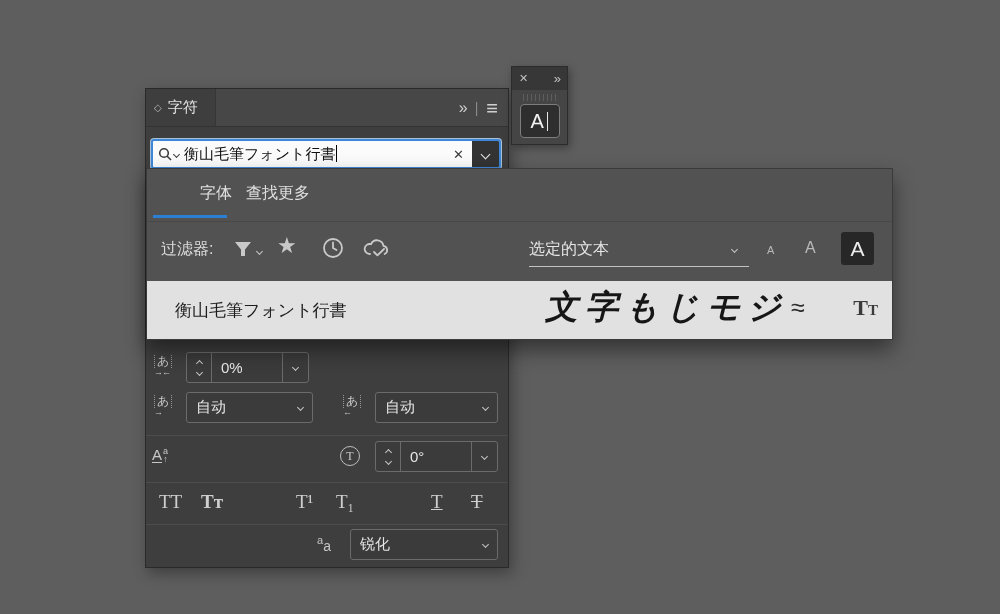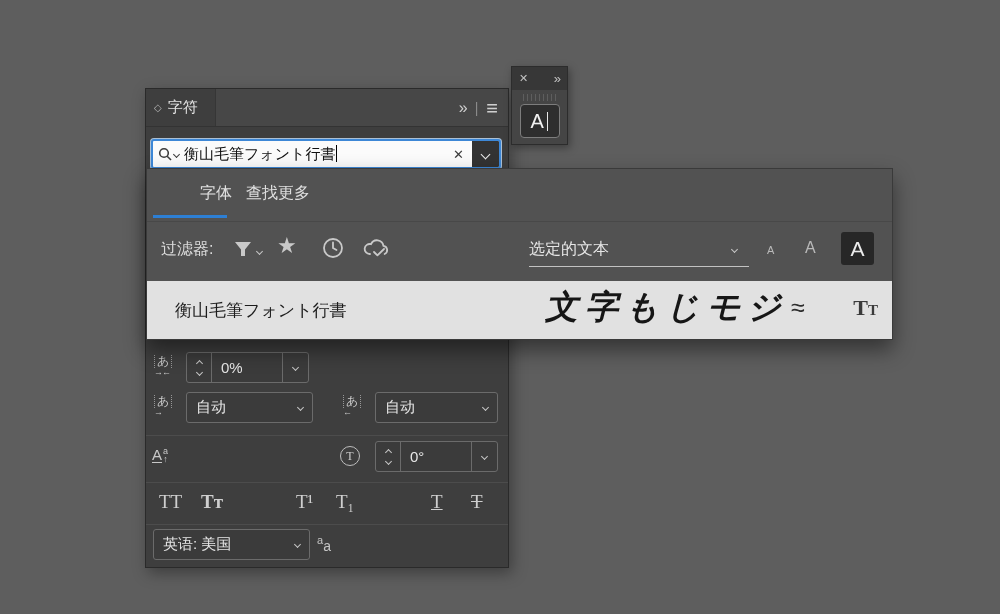--- a/index.html
+++ b/index.html
@@ -247,28 +247,28 @@
     <span class="stylebtn" style="left:55px;font-weight:bold;">Tᴛ</span>
     <span class="stylebtn" style="left:150px;">T¹</span>
     <span class="stylebtn" style="left:190px;">T₁</span>
     <span class="stylebtn underline" style="left:285px;">T</span>
     <span class="stylebtn strikethrough" style="left:325px;">T</span>
   </div>
 
   <div class="sep" style="top:435px;"></div>
 
   <div class="p-row" style="top:440px;">
-    <div class="select" style="left:7px;width:157px;">
-      <span>英语: 美国</span>
-      <span class="cv sm"></span>
-    </div>
     <span class="ic-aa" style="left:171px;top:6px;">
       <span class="a1">a</span>
       <span class="a2">a</span>
     </span>
+    <div class="select" style="left:204px;width:148px;">
+      <span>锐化</span>
+      <span class="cv sm"></span>
+    </div>
   </div>
 </div>
 
 <div class="float-panel">
   <div class="fp-titlebar">
     <span class="fp-close">✕</span>
     <span class="fp-expand">»</span>
   </div>
   <div class="fp-grip"></div>
   <div class="fp-btn">

